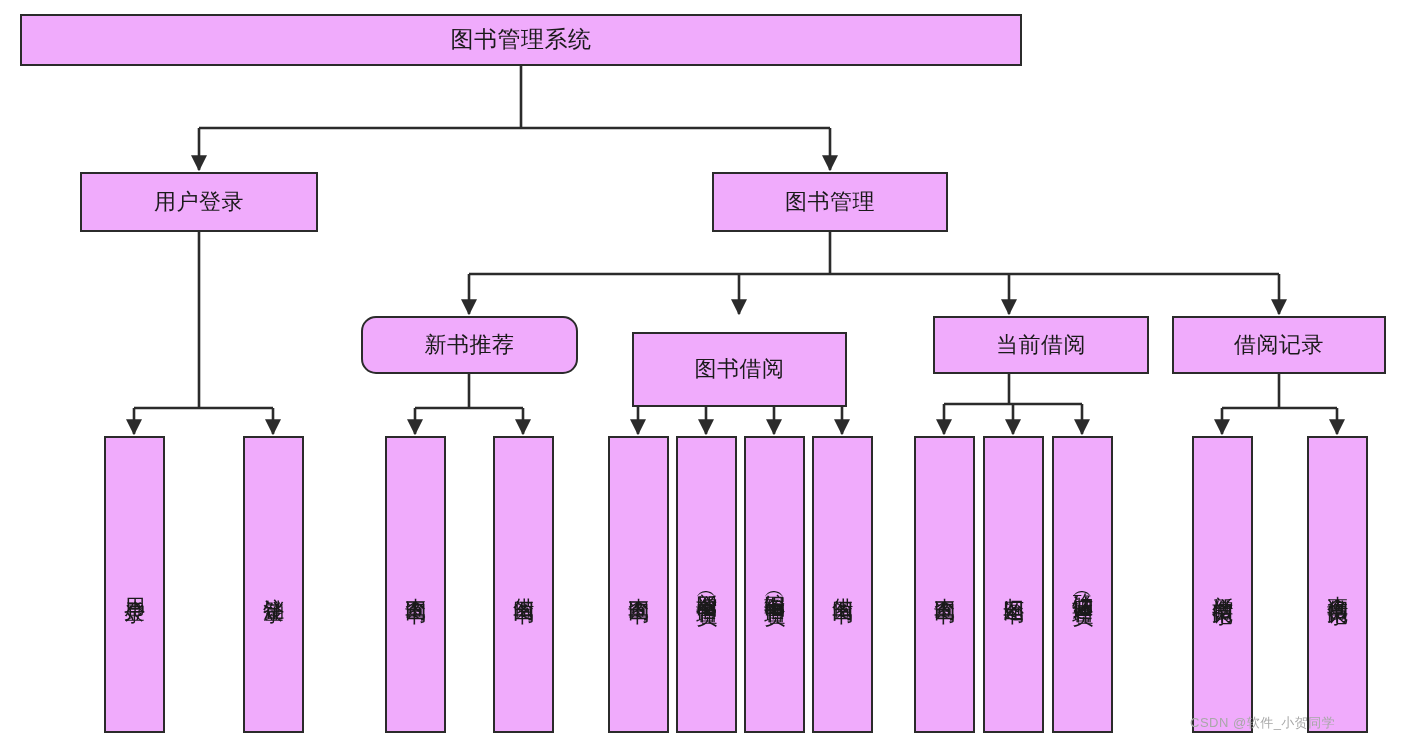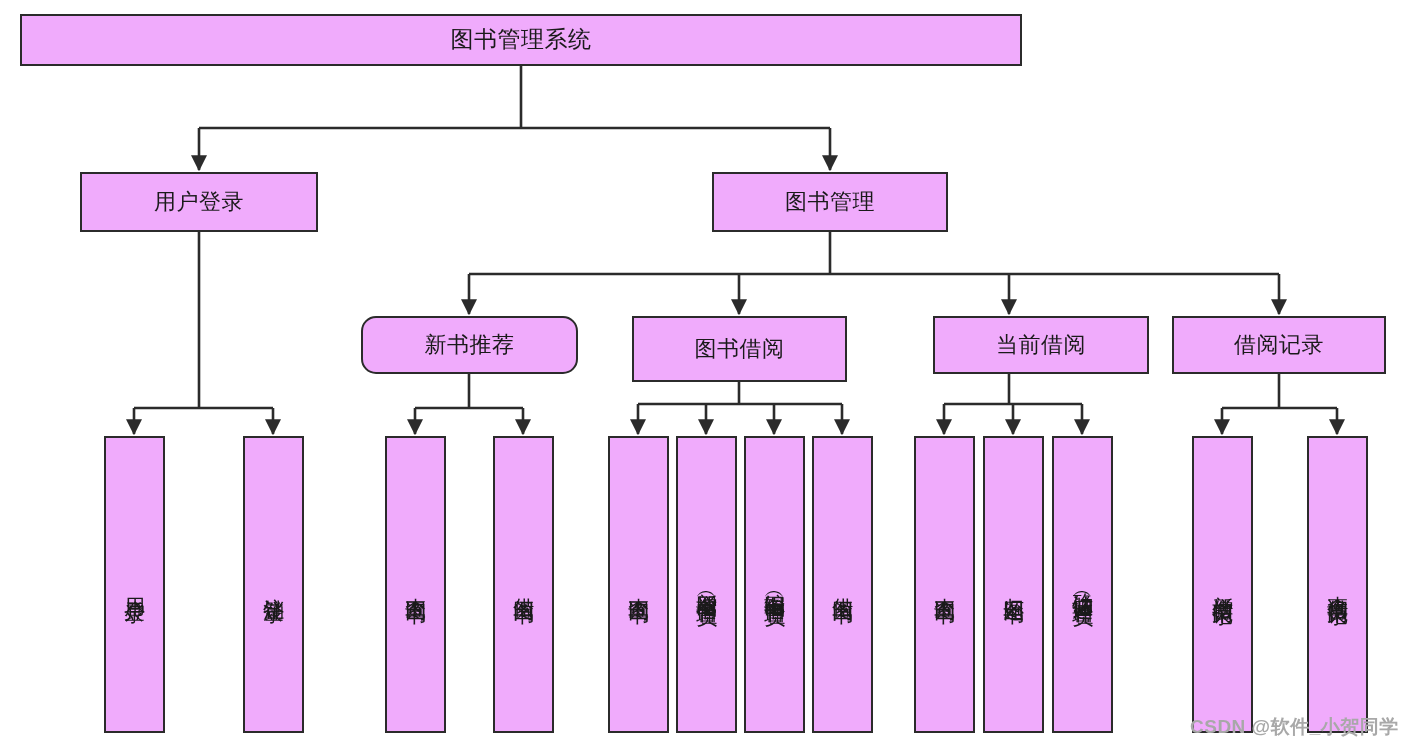--- a/index.html
+++ b/index.html
@@ -58,26 +58,25 @@
     justify-content: center;
   }
   .node-v > span {
     writing-mode: vertical-rl;
     text-orientation: upright;
     display: block;
     white-space: nowrap;
   }
   .watermark {
     position: absolute;
-    font-size: 19px;
+    font-size: 13px;
     color: #a8a8a8;
     white-space: nowrap;
     z-index: 5;
     letter-spacing: 0.5px;
-    font-weight: bold;
   }
 </style>
 </head>
 <body>
 
 <div id="diagram-root">
 
   <svg id="edge-layer" viewBox="0 0 1405 747" width="1405" height="747" xmlns="http://www.w3.org/2000/svg">
     <defs>
       <marker id="arrow" viewBox="0 0 10 10" refX="9.2" refY="5" markerWidth="6.2" markerHeight="6.2" orient="auto-start-reverse">
@@ -137,21 +136,21 @@
   </div>
 
   <div class="node node-h" style="left:712px; top:172px; width:236px; height:60px;">
     <span>图书管理</span>
   </div>
 
   <div class="node node-h" style="left:361px; top:316px; width:217px; height:58px;border-radius:15px;">
     <span>新书推荐</span>
   </div>
 
-  <div class="node node-h" style="left:632px; top:316px; width:215px; height:66px;">
+  <div class="node node-h" style="left:632px; top:332px; width:215px; height:75px;">
     <span>图书借阅</span>
   </div>
 
   <div class="node node-h" style="left:901px; top:316px; width:216px; height:58px;margin-left:32px;">
     <span>当前借阅</span>
   </div>
 
   <div class="node node-h" style="left:1172px; top:316px; width:214px; height:58px;">
     <span>借阅记录</span>
   </div>

